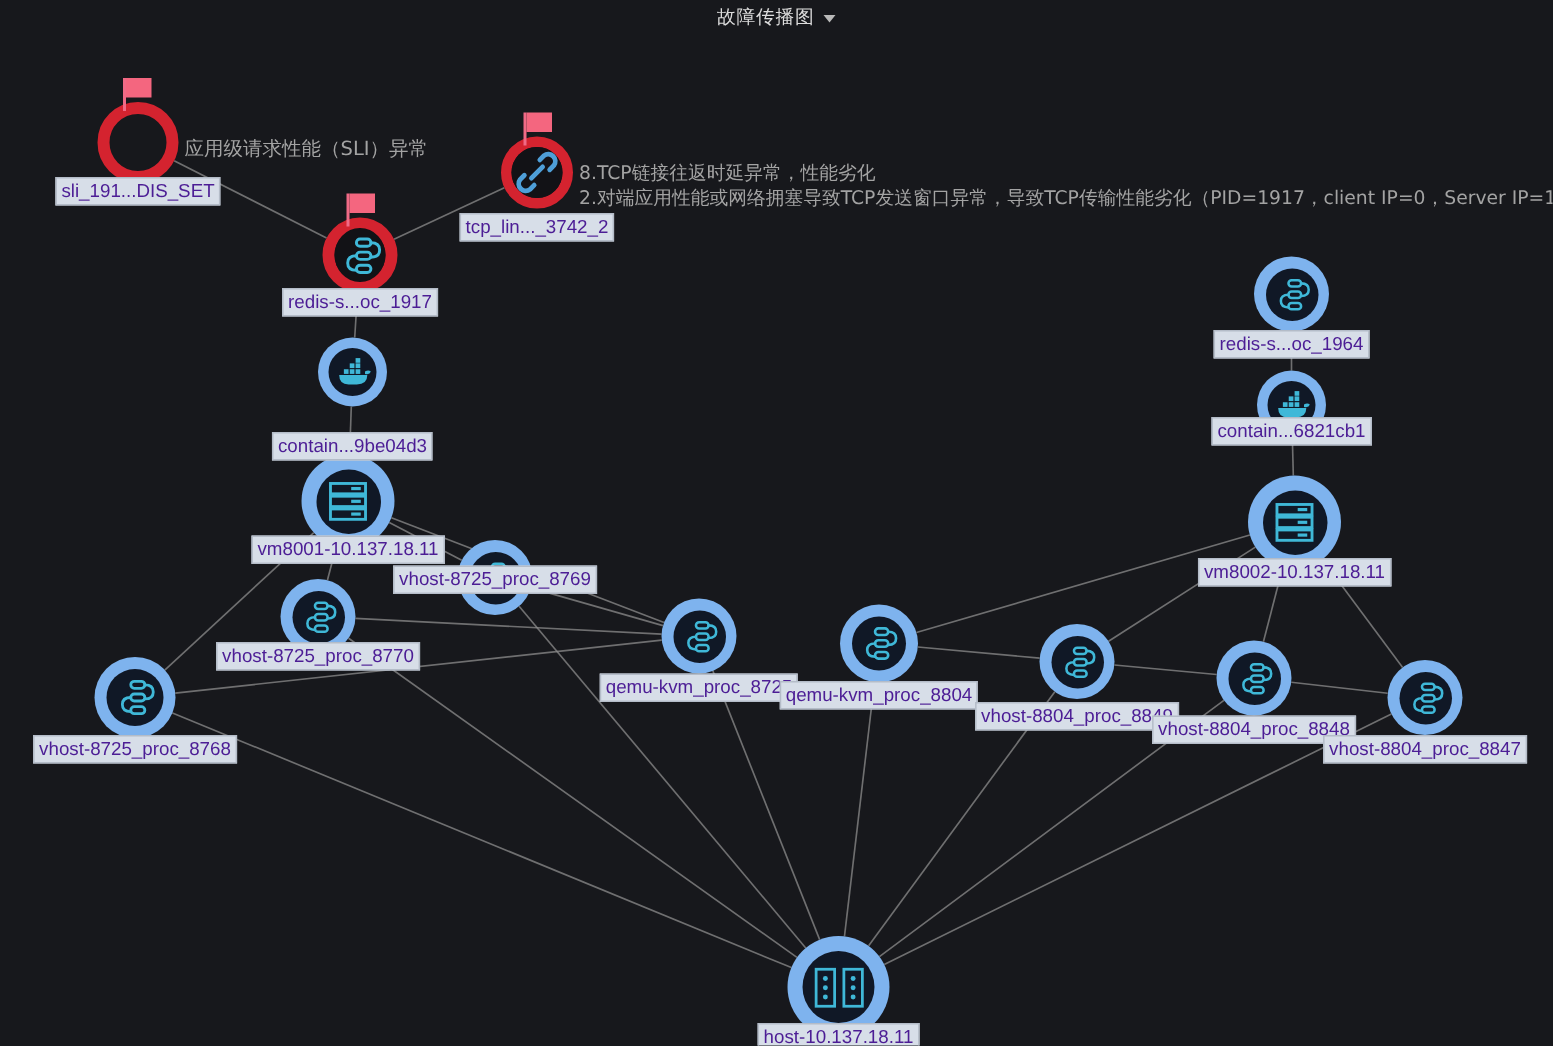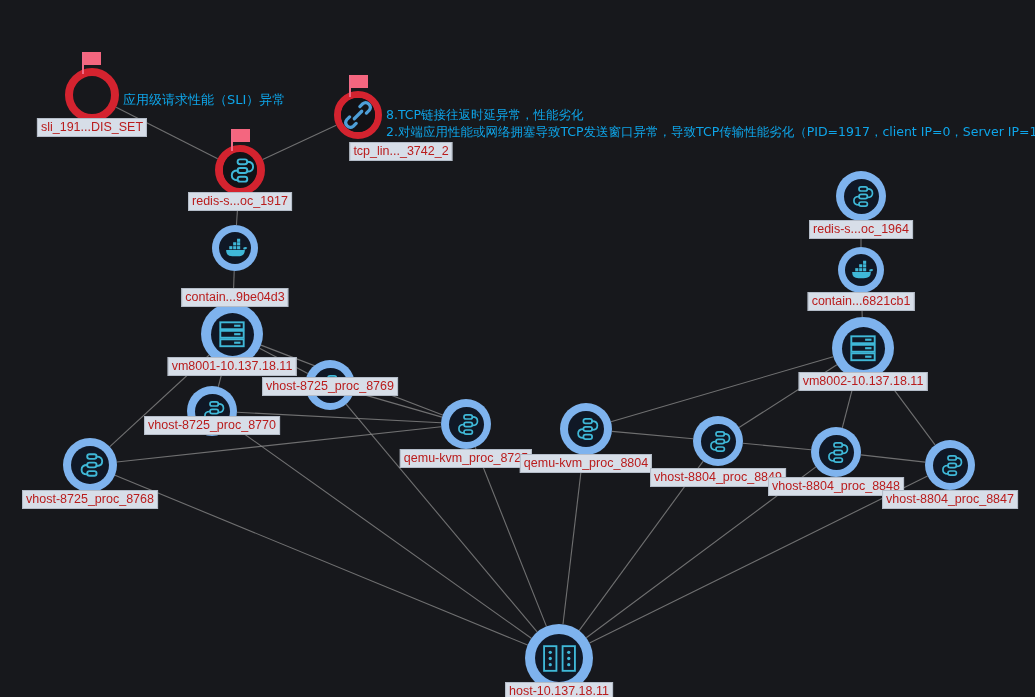--- a/index.html
+++ b/index.html
@@ -38,38 +38,42 @@
     display:flex;align-items:center;justify-content:center;
   }
   .ring.red .inner{
     background:#121216;border-radius:50%;display:flex;align-items:center;justify-content:center;
   }
   .flag{position:absolute;z-index:7;}
   .flag .pole{position:absolute;left:0;top:0;width:2px;height:22px;background:#f06a86;}
   .flag .cloth{position:absolute;left:2px;top:0px;width:17px;height:13px;background:#f4667f;}
   .nlabel{
     position:absolute;z-index:20;transform:translateX(-50%);
-    background:#d7dee8;color:#b91c1c;
+    background:#d7dee8;color:#4c1d95;
     font-size:12.5px;line-height:15px;white-space:nowrap;
     padding:1px 3px;border:1px solid #b4bcc8;
     font-family:"Liberation Sans","DejaVu Sans",sans-serif;
   }
   .annot{
-    position:absolute;z-index:22;color:#0ea5e9;white-space:nowrap;
+    position:absolute;z-index:22;color:#a3a3a3;white-space:nowrap;
     font-size:12.5px;line-height:18px;
     font-family:"DejaVu Sans","Liberation Sans",sans-serif;
   }
   .annot-sli{font-size:13px;}
   .ico{display:block;}
 </style>
 </head>
 <body>
 
 <div id="graph-canvas">
 
+  <div class="header">
+    <span class="header-title">故障传播图</span>
+    <span class="chev"></span>
+  </div>
 
   <svg class="edges" id="edge-layer">
       <line x1="116.08409112036956" y1="107.20477590559268" x2="217.69991562928743" y2="158.69928156889566" stroke="#8d8d8d" stroke-width="1.1" opacity="0.75"></line>
       <line x1="336.2468973528539" y1="125.13915801350028" x2="262.6594819241105" y2="159.43837706927053" stroke="#8d8d8d" stroke-width="1.1" opacity="0.75"></line>
       <line x1="238.4007183639164" y1="194.94879352290377" x2="236.47133910519688" y2="225.04710995892853" stroke="#8d8d8d" stroke-width="1.1" opacity="0.75"></line>
       <line x1="234.198162138094" y1="270.9860187079715" x2="233.08073798778634" y2="303.01884435012545" stroke="#8d8d8d" stroke-width="1.1" opacity="0.75"></line>
       <line x1="224.20665070375526" y1="364.0043947905423" x2="218.2849591098748" y2="386.802907426982" stroke="#8d8d8d" stroke-width="1.1" opacity="0.75"></line>
       <line x1="259.4991251583314" y1="348.31076921505" x2="307.82328616263595" y2="373.4590570846371" stroke="#8d8d8d" stroke-width="1.1" opacity="0.75"></line>
       <line x1="260.93371379229484" y1="345.1283514585749" x2="442.66635984492353" y2="415.02552301727826" stroke="#8d8d8d" stroke-width="1.1" opacity="0.75"></line>
       <line x1="209.21494244121527" y1="355.02001788873804" x2="109.84505013184477" y2="446.69224248400235" stroke="#8d8d8d" stroke-width="1.1" opacity="0.75"></line>
@@ -114,21 +118,21 @@
       <path d="M14 25 l-3 3 a5 5 0 0 1 -7 -7 l3 -3"></path>
     </g>
   </svg>
           </div>
         </div>
         <div class="flag" style="left: 14.88px; top: -16px;">
           <span class="pole"></span>
           <span class="cloth"></span>
         </div>
       </div>
-      <div class="nlabel" style="left: 358px; top: 142px; margin-left: 43px;">tcp_lin..._3742_2</div>
+      <div class="nlabel" style="left: 358px; top: 142px;">tcp_lin..._3742_2</div>
       <div class="node" style="left: 240px; top: 170px;">
         <div class="ring red" style="width: 50px; height: 50px; border-width: 8px; border-color: rgb(212, 35, 47);">
           <div class="inner" style="width: 36.25px; height: 36.25px;">
             <svg class="ico" width="31" height="31" viewBox="0 0 32 32" aria-hidden="true">
     <rect x="13" y="4.5" width="10" height="5" rx="2.5" fill="none" stroke="#3fb8d8" stroke-width="2"></rect>
     <rect x="13" y="13.5" width="10" height="5" rx="2.5" fill="none" stroke="#3fb8d8" stroke-width="2"></rect>
     <rect x="13" y="22.5" width="10" height="5" rx="2.5" fill="none" stroke="#3fb8d8" stroke-width="2"></rect>
     <path d="M23 7 q6 0 6 5 t-6 5" fill="none" stroke="#3fb8d8" stroke-width="2" stroke-linecap="round"></path>
     <path d="M13 16 q-6 0 -6 5 t6 5" fill="none" stroke="#3fb8d8" stroke-width="2" stroke-linecap="round"></path>
   </svg>
@@ -180,21 +184,21 @@
             <svg class="ico" width="27" height="27" viewBox="0 0 32 32" aria-hidden="true">
     <rect x="13" y="4.5" width="10" height="5" rx="2.5" fill="none" stroke="#3fb8d8" stroke-width="2"></rect>
     <rect x="13" y="13.5" width="10" height="5" rx="2.5" fill="none" stroke="#3fb8d8" stroke-width="2"></rect>
     <rect x="13" y="22.5" width="10" height="5" rx="2.5" fill="none" stroke="#3fb8d8" stroke-width="2"></rect>
     <path d="M23 7 q6 0 6 5 t-6 5" fill="none" stroke="#3fb8d8" stroke-width="2" stroke-linecap="round"></path>
     <path d="M13 16 q-6 0 -6 5 t6 5" fill="none" stroke="#3fb8d8" stroke-width="2" stroke-linecap="round"></path>
   </svg>
           </div>
         </div>
       </div>
-      <div class="nlabel" style="left: 212px; top: 416px;">vhost-8725_proc_8770</div>
+      <div class="nlabel" style="left: 212px; top: 428px;">vhost-8725_proc_8770</div>
       <div class="node" style="left: 90px; top: 465px;">
         <div class="ring blue" style="width: 54px; height: 54px;">
           <div class="inner" style="width: 38px; height: 38px;">
             <svg class="ico" width="30" height="30" viewBox="0 0 32 32" aria-hidden="true">
     <rect x="13" y="4.5" width="10" height="5" rx="2.5" fill="none" stroke="#3fb8d8" stroke-width="2"></rect>
     <rect x="13" y="13.5" width="10" height="5" rx="2.5" fill="none" stroke="#3fb8d8" stroke-width="2"></rect>
     <rect x="13" y="22.5" width="10" height="5" rx="2.5" fill="none" stroke="#3fb8d8" stroke-width="2"></rect>
     <path d="M23 7 q6 0 6 5 t-6 5" fill="none" stroke="#3fb8d8" stroke-width="2" stroke-linecap="round"></path>
     <path d="M13 16 q-6 0 -6 5 t6 5" fill="none" stroke="#3fb8d8" stroke-width="2" stroke-linecap="round"></path>
   </svg>
@@ -311,21 +315,21 @@
                 <rect x="13" y="8" width="4" height="4"></rect>
       <rect x="18" y="8" width="4" height="4"></rect>
                 <rect x="18" y="3.5" width="4" height="4"></rect>
     </g>
     <path d="M4 18 h24 q0 8 -9 8 h-7 q-8 0 -8 -8 z" fill="#3fb8d8"></path>
     <path d="M26 15 q3 -2 5 0 q-1 3 -5 2 z" fill="#3fb8d8"></path>
   </svg>
           </div>
         </div>
       </div>
-      <div class="nlabel" style="left: 861px; top: 292px;">contain...6821cb1</div>
+      <div class="nlabel" style="left: 861px; top: 278px;">contain...6821cb1</div>
       <div class="node" style="left: 863px; top: 348px;">
         <div class="ring blue" style="width: 62px; height: 62px;">
           <div class="inner" style="width: 43px; height: 43px;">
             <svg class="ico" width="34" height="34" viewBox="0 0 32 32" aria-hidden="true">
     <rect x="5" y="5" width="22" height="6.5" fill="none" stroke="#3fb8d8" stroke-width="1.8"></rect>
     <rect x="5" y="13" width="22" height="6.5" fill="none" stroke="#3fb8d8" stroke-width="1.8"></rect>
     <rect x="5" y="21" width="22" height="6.5" fill="none" stroke="#3fb8d8" stroke-width="1.8"></rect>
     <rect x="18" y="7.2" width="6" height="2" fill="#3fb8d8"></rect>
     <rect x="18" y="15.2" width="6" height="2" fill="#3fb8d8"></rect>
     <rect x="18" y="23.2" width="6" height="2" fill="#3fb8d8"></rect>

